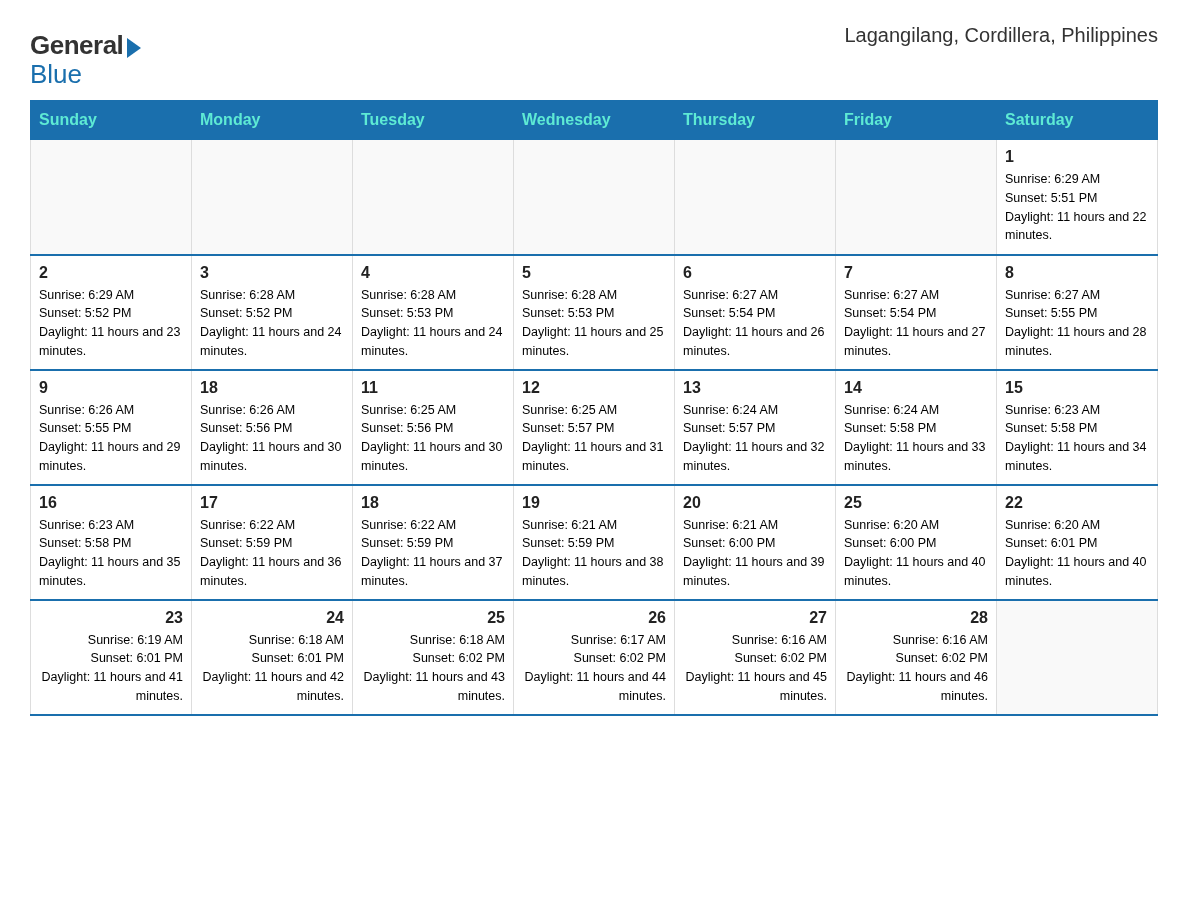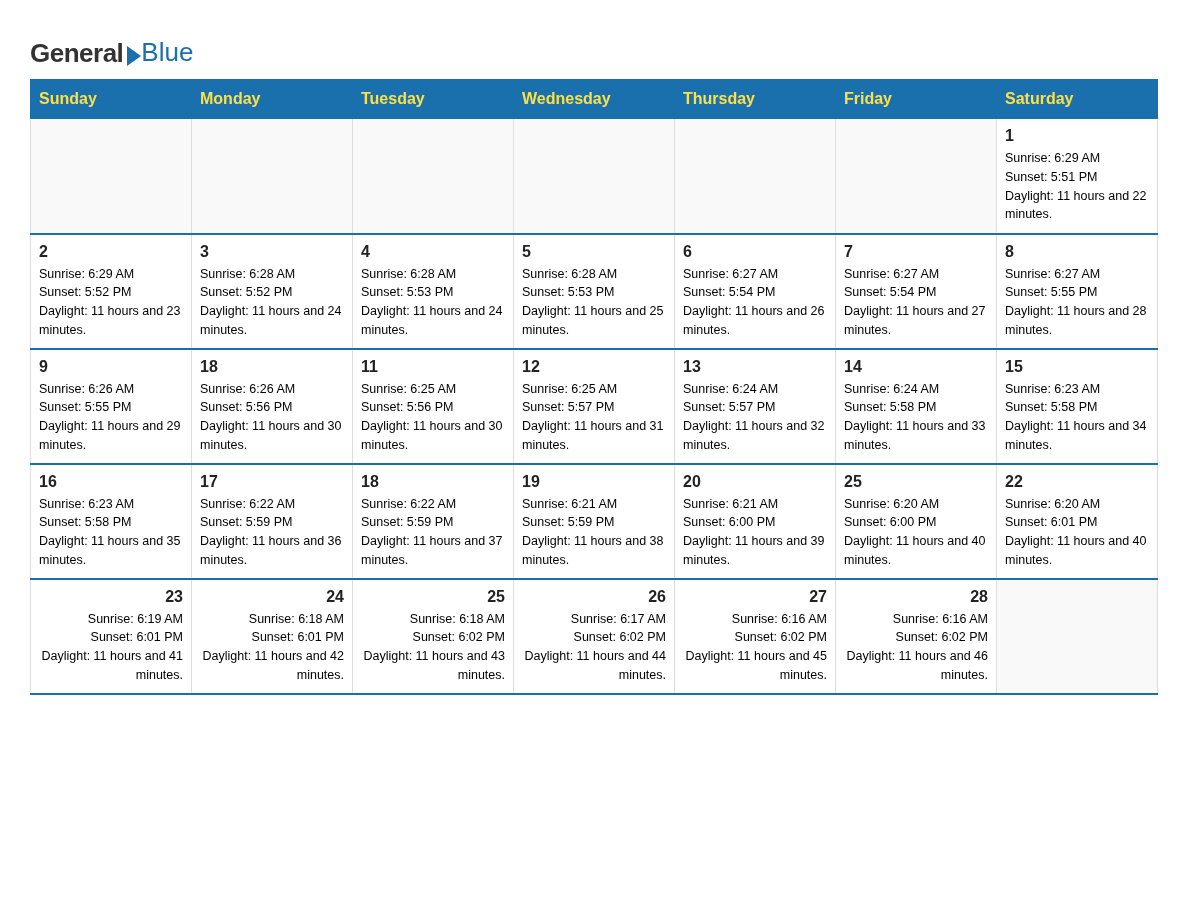--- a/index.html
+++ b/index.html
@@ -11,22 +11,23 @@
       padding: 20px 30px;
     }
     .header {
       display: flex;
       align-items: flex-start;
       justify-content: space-between;
       margin-bottom: 10px;
     }
     .logo {
       display: flex;
-      align-items: center;
-      margin-top: 18px;
+      flex-direction: column;
+      align-items: flex-start;
+      margin-top: 10px;
     }
     .logo-top {
       display: flex;
       align-items: center;
     }
     .logo-general {
       font-size: 26px;
       font-weight: bold;
       color: #333;
       letter-spacing: -0.5px;
@@ -60,21 +61,21 @@
       color: #333;
       margin-top: 4px;
     }
     .calendar {
       width: 100%;
       border-collapse: collapse;
       margin-top: 10px;
     }
     .calendar thead tr th {
       background-color: #1a6fad;
-      color: #fde047;
+      color: #5eead4;
       padding: 10px 8px;
       font-size: 16px;
       font-weight: bold;
       text-align: left;
       border: 1px solid #1a6fad;
     }
     .calendar tbody tr {
       border-bottom: 2px solid #1a6fad;
     }
     .calendar tbody tr td {
@@ -116,20 +117,21 @@
 
 <div class="header">
   <div class="logo">
     <div class="logo-top">
       <span class="logo-general">General</span>
       <div class="logo-arrow"></div>
     </div>
     <span class="logo-blue">Blue</span>
   </div>
   <div class="title-block">
+    <div class="location">Lagangilang, Cordillera, Philippines</div>
   </div>
 </div>
 
 <table class="calendar">
   <thead>
     <tr>
     <th>Sunday</th>
         <th>Monday</th>
         <th>Tuesday</th>
         <th>Wednesday</th>

